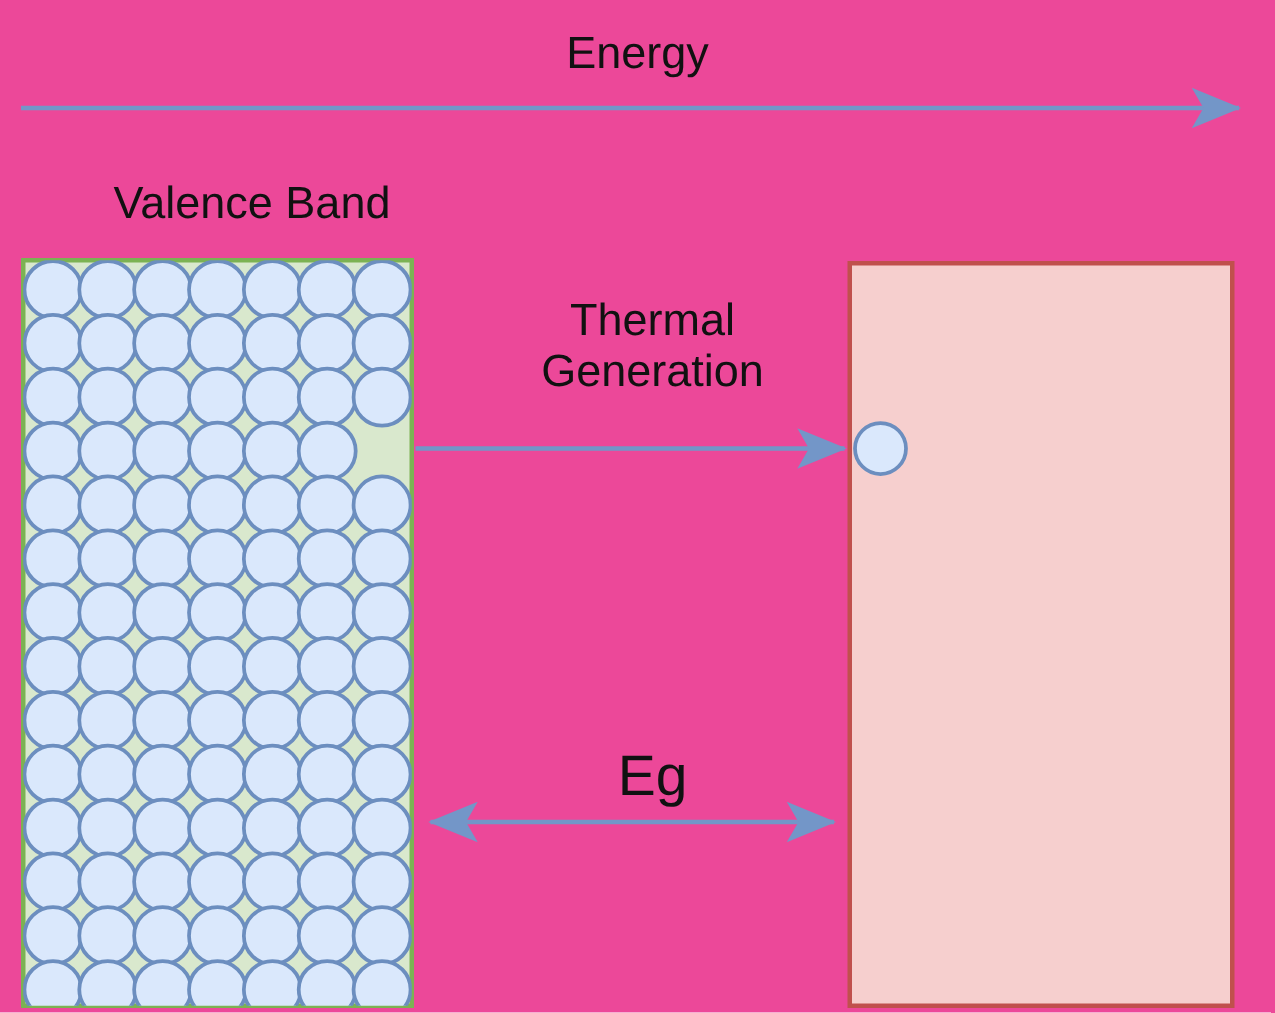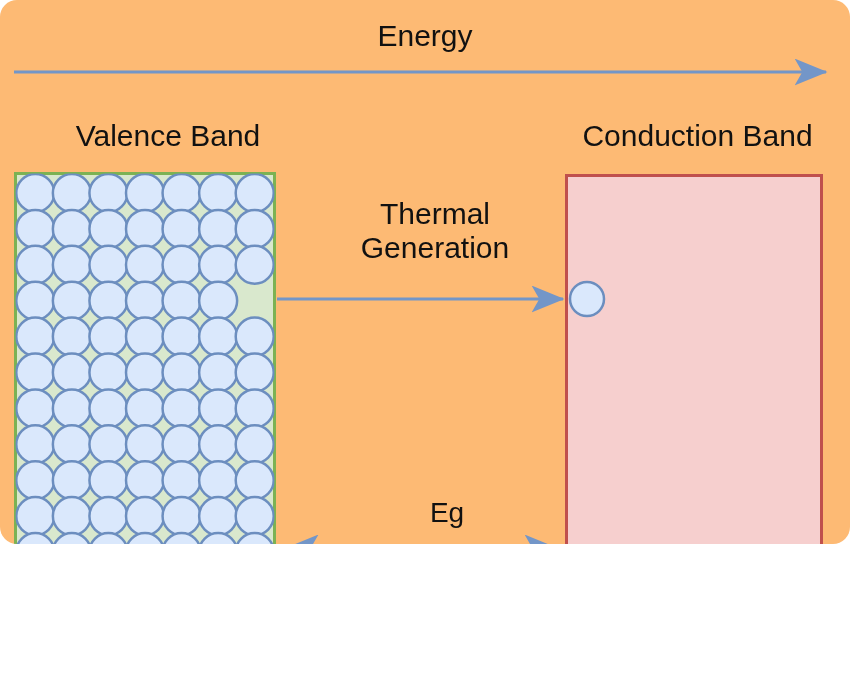--- a/index.html
+++ b/index.html
@@ -3,25 +3,24 @@
 <meta charset="utf-8">
 <style>
   html, body {
     margin: 0;
     padding: 0;
     background: #ffffff;
   }
   #stage {
     position: relative;
     width: 850px;
-    height: 544px;
-    background: #fdba74;
+    height: 675px;
+    background: #ec4899;
     overflow: hidden;
     font-family: "Liberation Sans", sans-serif;
-    border-radius: 17px;
   }
 
   
   .label {
     position: absolute;
     color: #111111;
     font-weight: 400;
     white-space: pre;
     line-height: 1.12;
     text-align: center;
@@ -45,24 +44,24 @@
     width: 305px;
     font-size: 30px;
   }
   #thermal-label {
     left: 290px;
     top: 197px;
     width: 290px;
     font-size: 30px;
   }
   #eg-label {
-    left: 312px;
+    left: 300px;
     top: 497px;
     width: 270px;
-    font-size: 28px;
+    font-size: 38px;
   }
 
   
   #art {
     position: absolute;
     left: 0;
     top: 0;
     width: 850px;
     height: 675px;
   }
@@ -206,20 +205,19 @@
 
     <g>
       <line x1="287" y1="548" x2="556" y2="548" stroke="#7396c8" stroke-width="3" marker-start="url(#ah-left)" marker-end="url(#ah-right)"></line>
     </g>
   </svg>
 
   <div class="label" id="energy-title">Energy</div>
 
   <div class="label" id="valence-title">Valence Band</div>
 
-  <div class="label" id="conduction-title">Conduction Band</div>
 
   <div class="label" id="thermal-label">Thermal
 Generation</div>
 
   <div class="label" id="eg-label">Eg</div>
 
 </div>
 
 </body></html>

